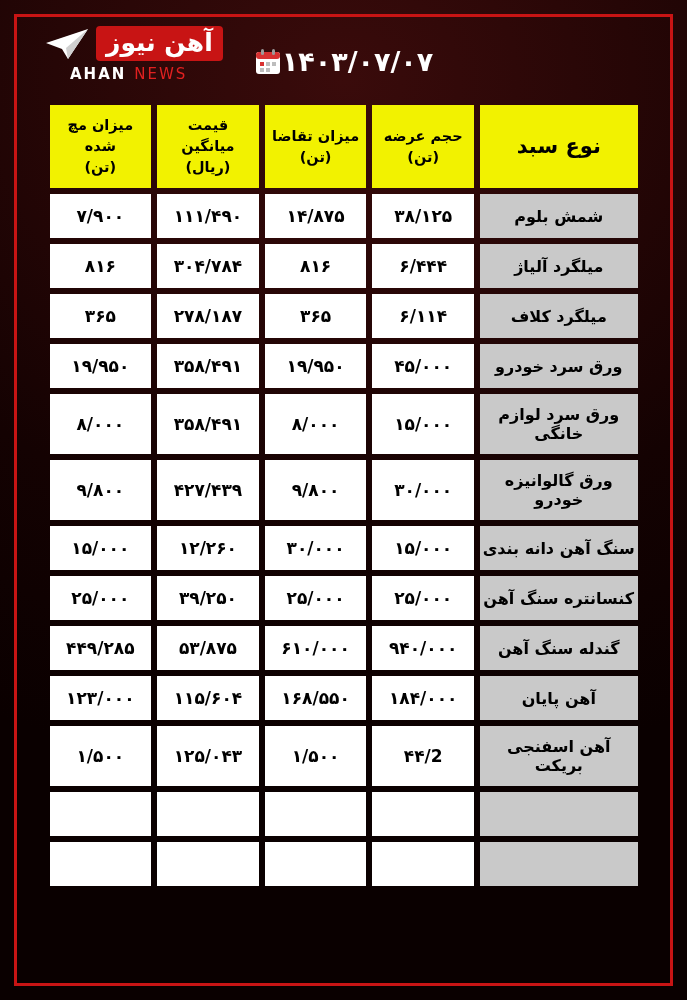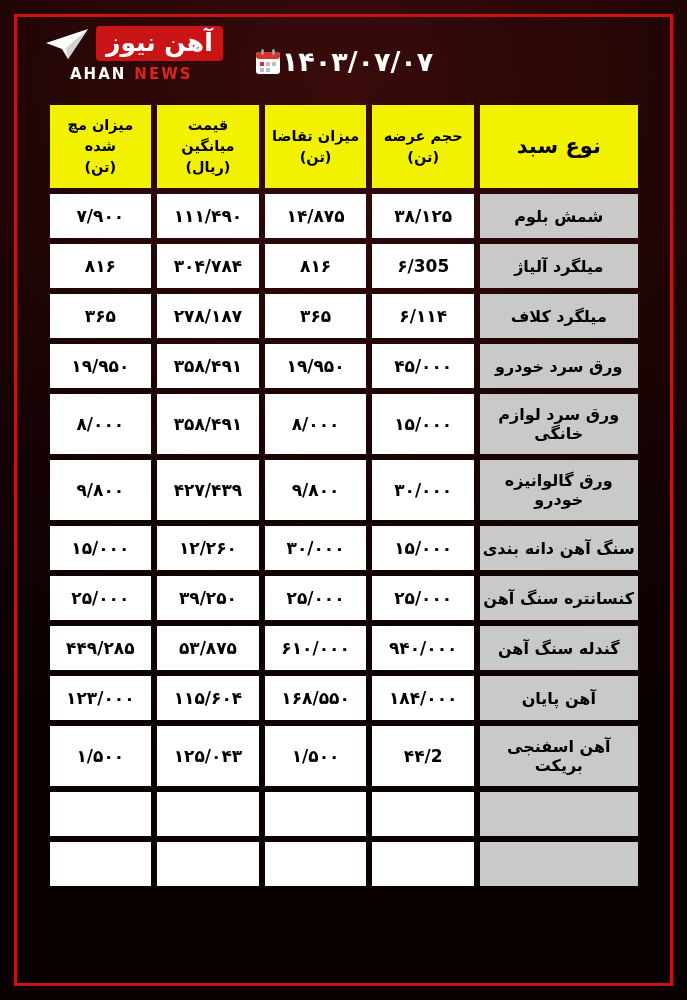--- a/index.html
+++ b/index.html
@@ -49,21 +49,21 @@
   }
   .logo-mark{
     width:46px;height:34px;
     display:inline-block;
   }
   .logo-bottom{
     display:flex;align-items:center;justify-content:flex-end;gap:8px;
     margin-top:4px;margin-right:2px;
   }
   .logo-bottom .lat1{color:#ffffff;font-size:15px;font-weight:bold;letter-spacing:2px;margin-left:26px;}
-  .logo-bottom .lat2{color:#e02020;font-size:15px;font-weight:bold;letter-spacing:2px;}
+  .logo-bottom .lat2{color:#e02020;font-size:15px;font-weight:normal;letter-spacing:2px;}
 
   
   .title{
     margin-top:58px;
     text-align:center;
     color:#ffffff;
     font-size:34px;
     font-weight:bold;
     letter-spacing:0px;
     text-shadow:0 2px 6px rgba(0,0,0,.8);
@@ -195,21 +195,21 @@
       <tbody>
         <tr>
           <td class="name">شمش بلوم</td>
           <td>۳۸/۱۲۵</td>
           <td>۱۴/۸۷۵</td>
           <td>۱۱۱/۴۹۰</td>
           <td>۷/۹۰۰</td>
         </tr>
         <tr>
           <td class="name">میلگرد آلیاژ</td>
-          <td>۶/305</td>
+          <td>۶/۴۴۴</td>
           <td>۸۱۶</td>
           <td>۳۰۴/۷۸۴</td>
           <td>۸۱۶</td>
         </tr>
         <tr>
           <td class="name">میلگرد کلاف</td>
           <td>۶/۱۱۴</td>
           <td>۳۶۵</td>
           <td>۲۷۸/۱۸۷</td>
           <td>۳۶۵</td>

